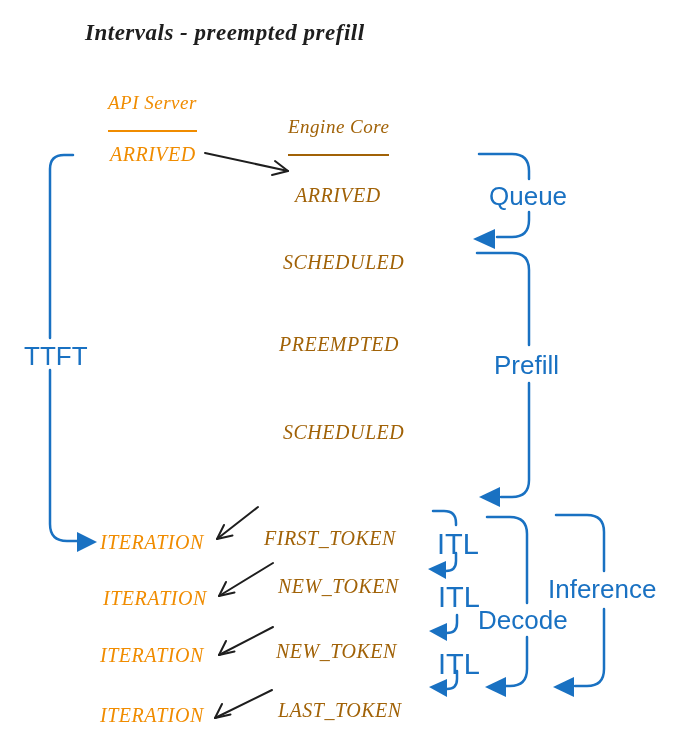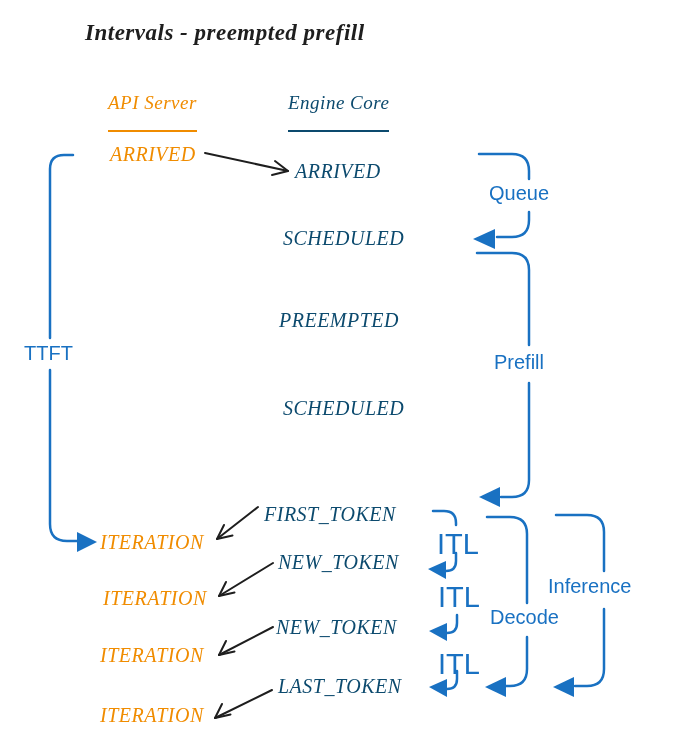--- a/index.html
+++ b/index.html
@@ -8,25 +8,25 @@
     width:679px; height:750px;
     background:#ffffff;
     overflow:hidden;
     font-family:"Liberation Sans", sans-serif;
   }
   #strokes { position:absolute; left:0; top:0; z-index:0; }
   .txt { position:absolute; z-index:1; white-space:nowrap; line-height:1.15; }
   .hand { font-family:Liberation Serif, serif; font-style:italic; }
   .evt  { font-size:20px; letter-spacing:0.5px; }
   .orange { color:#f08c00; }
-  .red    { color:#0c4a6e; }
+  .red    { color:#a16207;margin-top:24px; }
   .ink    { color:#1e1e1e; }
   .title  { font-size:23px; font-weight:bold; letter-spacing:0.5px; }
   .colhdr { font-size:19px; letter-spacing:0.5px; border-bottom:2px solid currentColor; padding-bottom:16px; }
-  .blab   { font-family:"Liberation Sans", sans-serif; color:#1971c2; font-size:20px; }
+  .blab   { font-family:"Liberation Sans", sans-serif; color:#1971c2; font-size:26px; }
   .blab-sm{ font-size:29px; }
 </style>
 </head>
 <body>
 
 <div id="canvas">
 
   <svg id="strokes" width="679" height="750" viewBox="0 0 679 750">
 
     <g stroke="#1971c2" stroke-width="2.5" fill="none" stroke-linecap="round">
@@ -112,16 +112,16 @@
   <div class="txt hand evt red" style="left:278px; top:551px">NEW_TOKEN</div>
   <div class="txt hand evt red" style="left:276px; top:616px">NEW_TOKEN</div>
   <div class="txt hand evt red" style="left:278px; top:675px">LAST_TOKEN</div>
 
   <div class="txt blab" style="left:24px; top:342px">TTFT</div>
   <div class="txt blab" style="left:489px; top:182px">Queue</div>
   <div class="txt blab" style="left:494px; top:351px">Prefill</div>
   <div class="txt blab blab-sm" style="left:437px; top:528px">ITL</div>
   <div class="txt blab blab-sm" style="left:438px; top:581px">ITL</div>
   <div class="txt blab blab-sm" style="left:438px; top:648px">ITL</div>
-  <div class="txt blab" style="left:490px; top:606px">Decode</div>
+  <div class="txt blab" style="left:478px; top:606px">Decode</div>
   <div class="txt blab" style="left:548px; top:575px">Inference</div>
 
 </div>
 
 </body></html>

